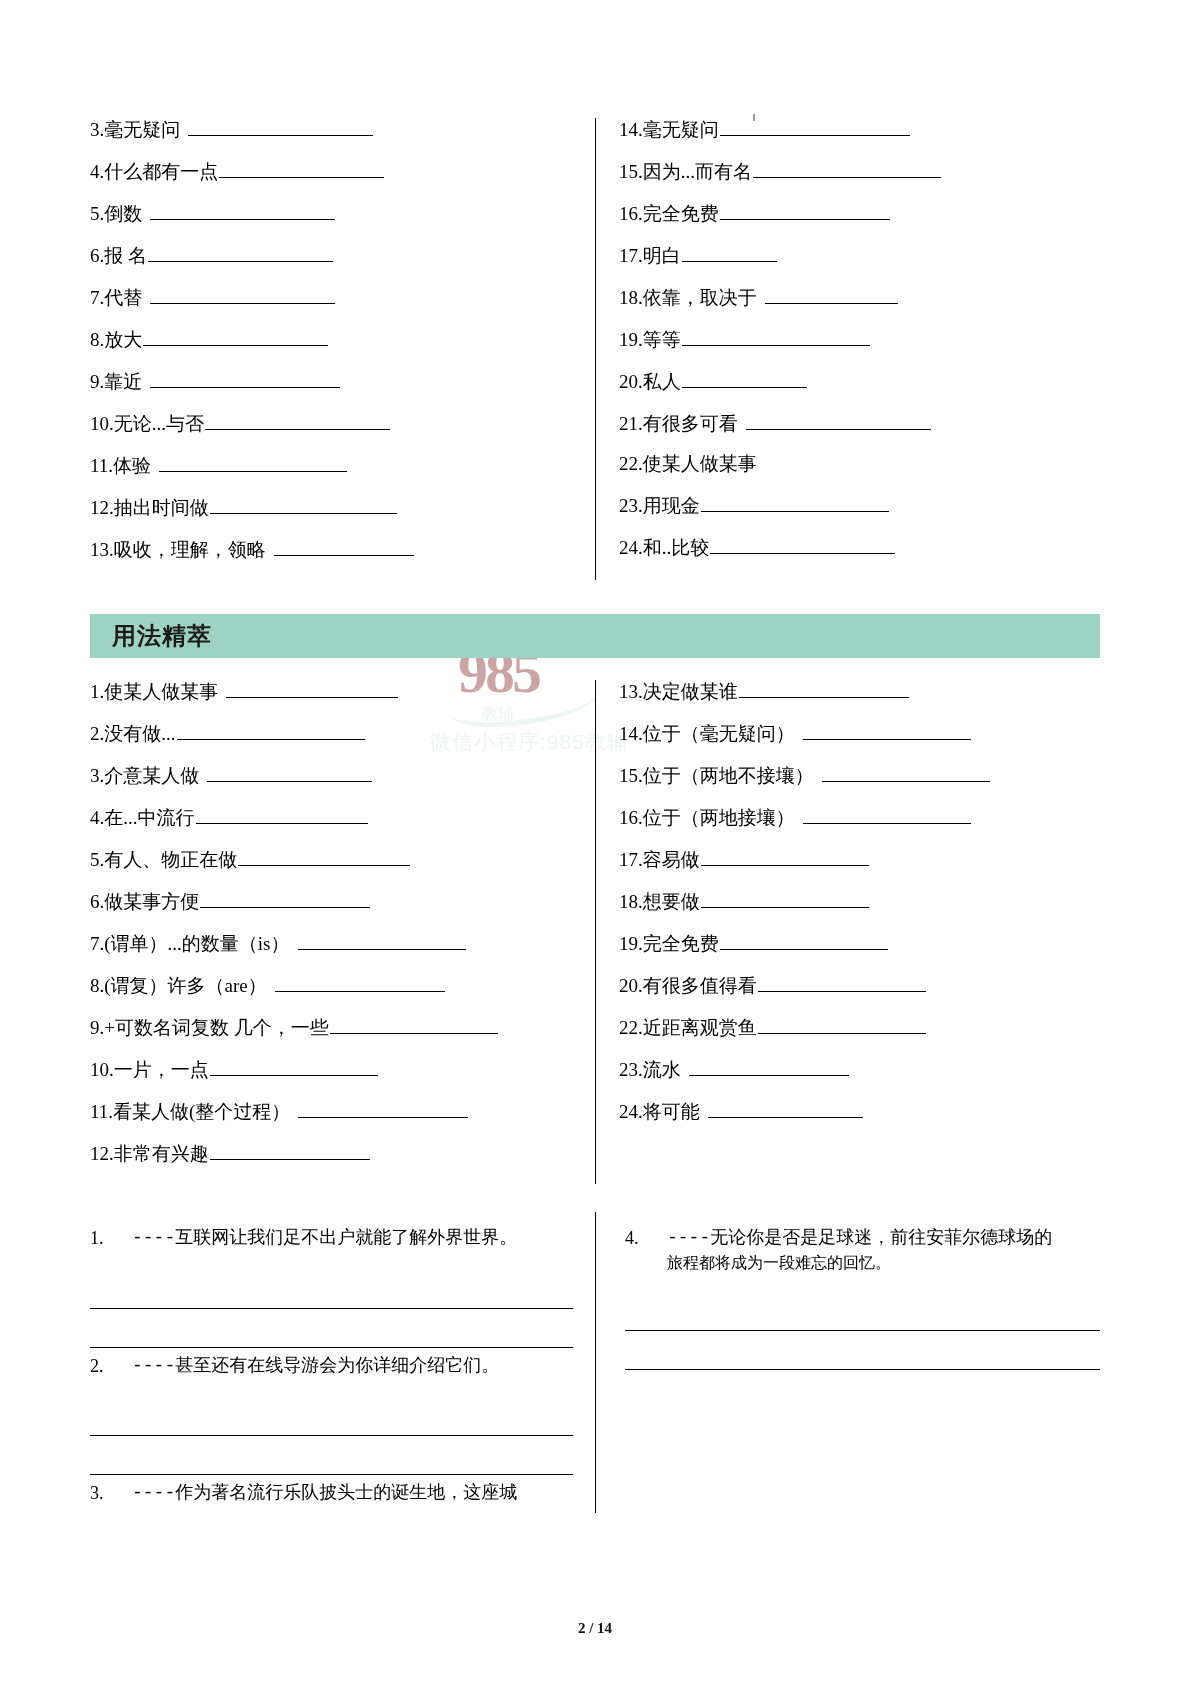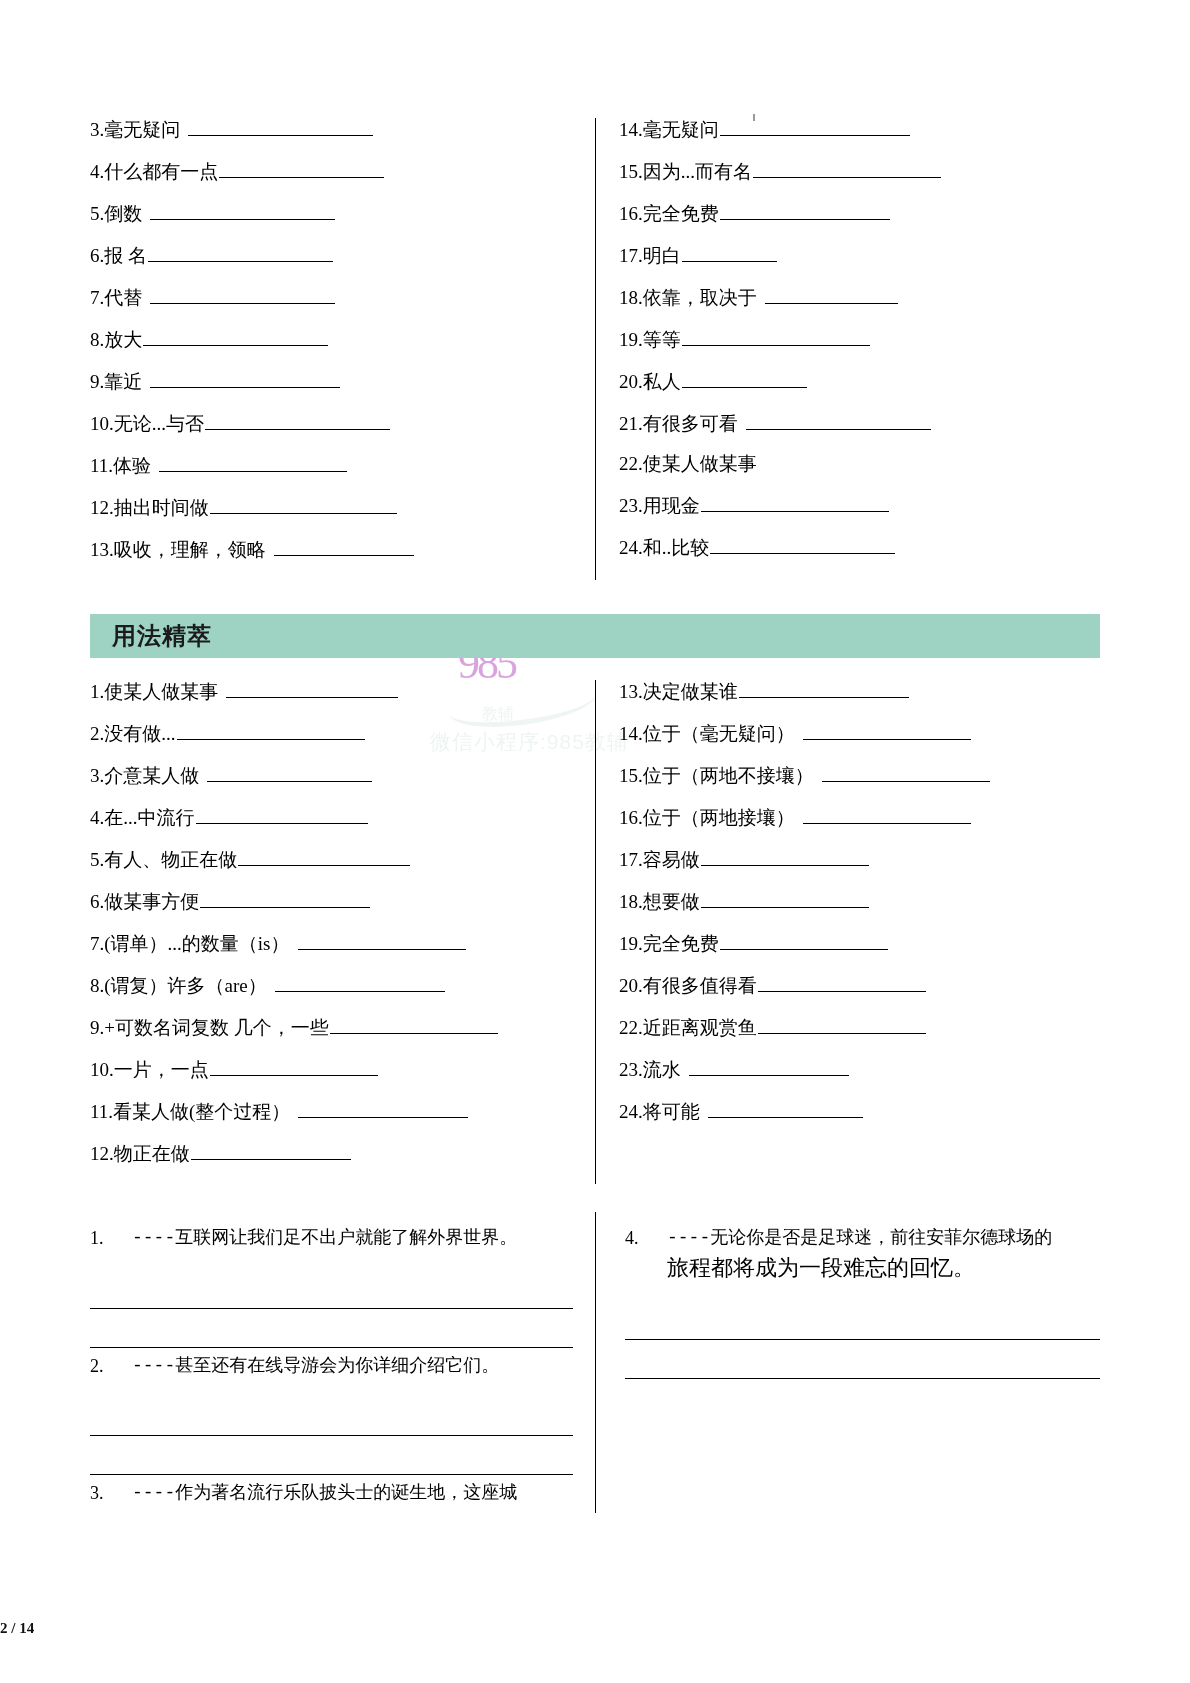--- a/index.html
+++ b/index.html
@@ -41,23 +41,23 @@
     font-size: 19px;
     color: #cfe0d8;
     letter-spacing: 1px;
     font-family: "Liberation Sans", sans-serif;
     white-space: nowrap;
   }
   .wm-985 {
     position: absolute;
     left: 28px;
     top: 18px;
-    font-size: 44px;
-    font-weight: normal;
-    color: #a21caf;
+    font-size: 60px;
+    font-weight: bold;
+    color: #7f1d1d;
     font-family: "Liberation Serif", serif;
     letter-spacing: -3px;
   }
   .wm-sub {
     position: absolute;
     left: 52px;
     top: 84px;
     font-size: 16px;
     color: #d2e3db;
     font-family: "Liberation Sans", sans-serif;
@@ -190,21 +190,21 @@
   .sent-num {
     width: 42px;
     flex: 0 0 42px;
     font-size: 18px;
   }
   .sent-body {
     flex: 1 1 auto;
     font-family: Liberation Mono, monospace;
   }
   .sent-cont {
-    font-size: 22px;
+    font-size: 16px;
     line-height: 1.42;
     font-family: "Liberation Serif", serif;
     padding-left: 42px;
   }
   .sent-plain {
     font-size: 18px;
     line-height: 1.42;
     font-family: "Liberation Serif", serif;
   }
   .ansline {
@@ -213,21 +213,21 @@
     margin-top: 8px;
   }
   .ansline.first { margin-top: 26px; }
 
   
   .footer {
     position: absolute;
     left: 0;
     right: 0;
     bottom: 46px;
-    text-align: left;
+    text-align: center;
     font-size: 15px;
     font-family: "Liberation Serif", serif;
     color: #111;
     font-weight: bold;
     z-index: 3;
   }
 
   .tick {
     position: absolute;
     left: 753px;
@@ -449,21 +449,21 @@
             <span class="blank" style="width: 168px;"></span>
           </div>
           <div class="item">
             <span class="num">11.</span>
             <span class="txt">看某人做(整个过程）</span>
             <span class="lead"></span>
             <span class="blank" style="width: 170px;"></span>
           </div>
           <div class="item">
             <span class="num">12.</span>
-            <span class="txt">物正在做</span>
+            <span class="txt">非常有兴趣</span>
             <span class="blank" style="width: 160px;"></span>
           </div>
         </div>
       <div class="col right" id="usage-right">
           <div class="item">
             <span class="num">13.</span>
             <span class="txt">决定做某谁</span>
             <span class="blank" style="width: 170px;"></span>
           </div>
           <div class="item">

